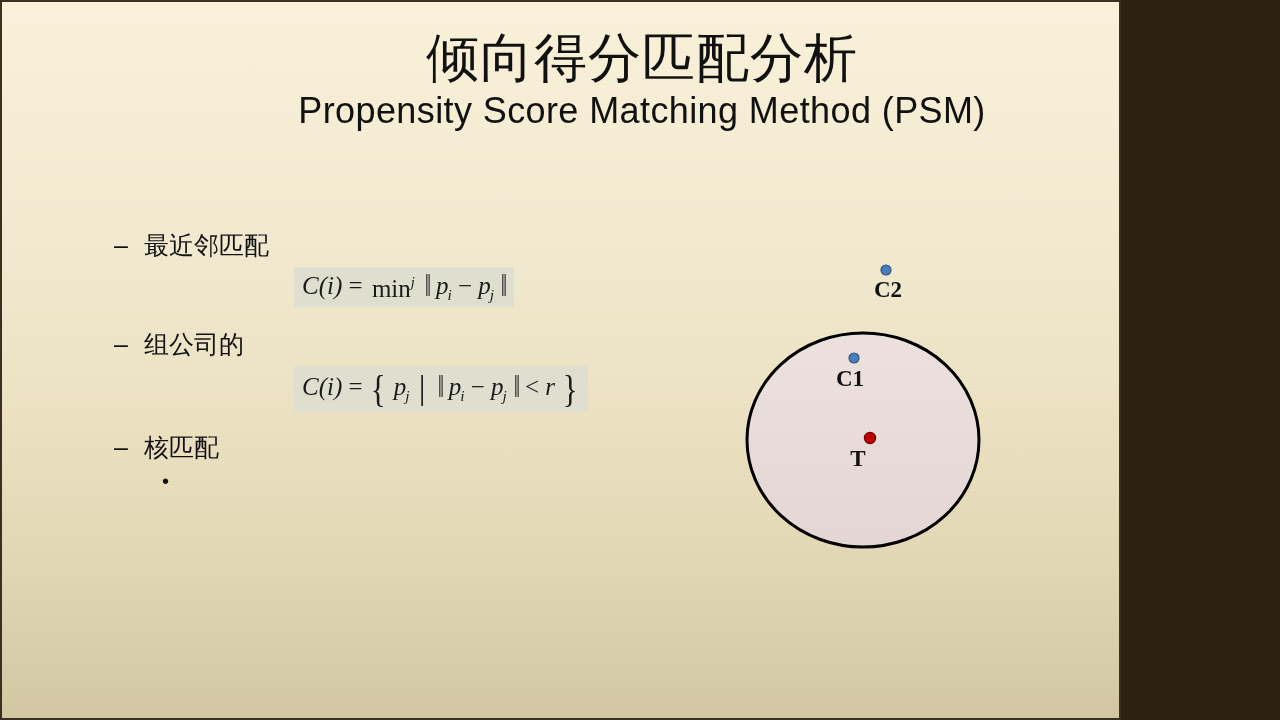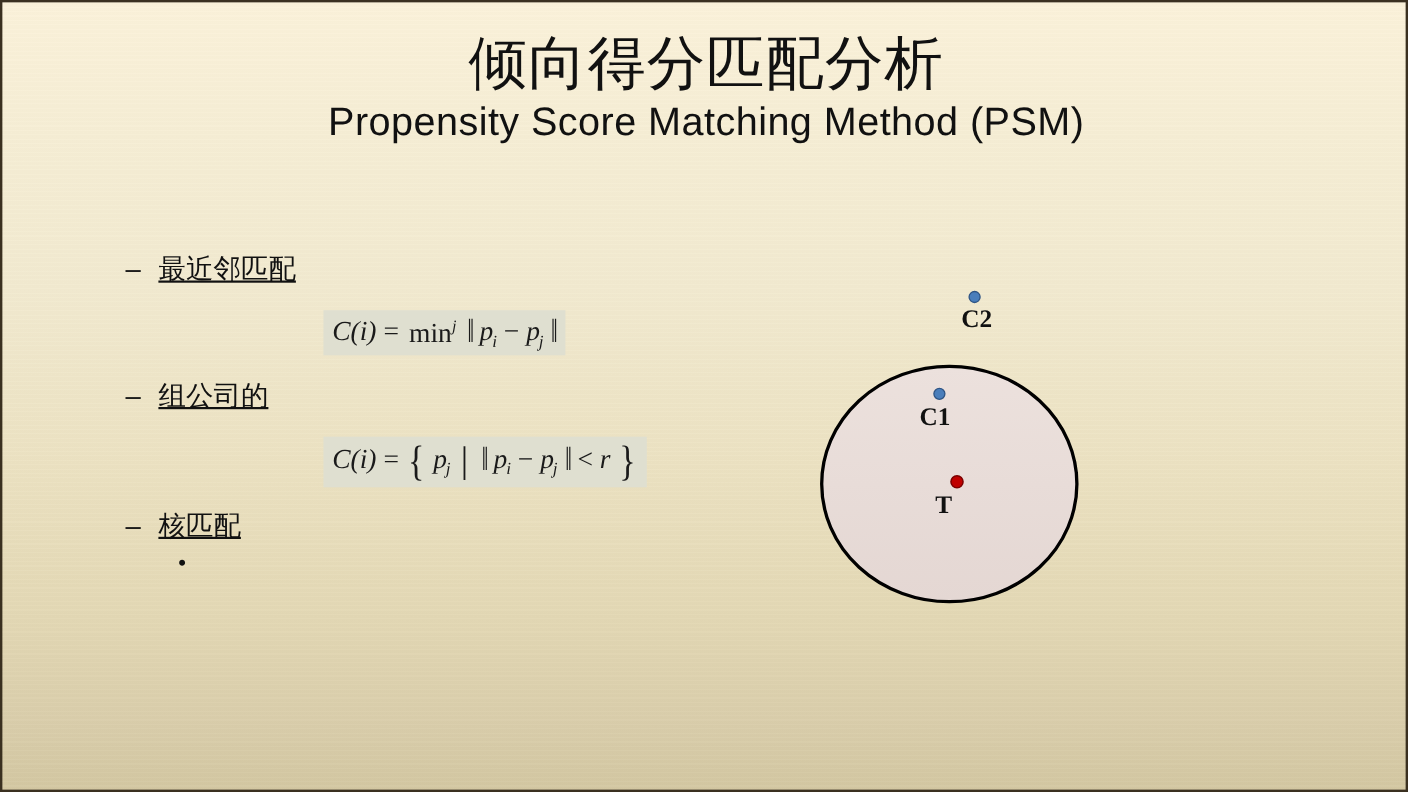--- a/index.html
+++ b/index.html
@@ -10,21 +10,21 @@
     overflow: hidden;
   }
   body {
     font-family: "Liberation Sans", "DejaVu Sans", sans-serif;
     background: #2b2214;
   }
 
   
   #slide {
     position: relative;
-    width: 1280px;
+    width: 1121px;
     height: 720px;
     box-sizing: border-box;
     border: 2px solid #3a3020;
     background:
       linear-gradient(to bottom,
         #fbf2da 0px,
         #f6eed5 120px,
         #f2ead0 260px,
         #ece2c2 420px,
         #e3d8b4 560px,
@@ -88,24 +88,24 @@
     font-size: 25px;
     color: #111111;
     line-height: 1.2;
   }
   .lvl1-dash {
     width: 30px;
     flex: 0 0 30px;
     font-size: 25px;
     color: #111;
   }
-  .lvl1-text { white-space: nowrap; text-decoration: underline; }
+  .lvl1-text { white-space: nowrap; }
 
   .formula-wrap {
-    margin-top: 22px;
+    margin-top: 7px;
     margin-left: 180px;
   }
   .formula {
     display: inline-block;
     background: #dfdfd0;
     padding: 4px 8px 4px 8px;
     color: #1a1a1a;
     font-family: "Liberation Serif", "DejaVu Serif", serif;
     font-size: 25px;
     line-height: 1;

